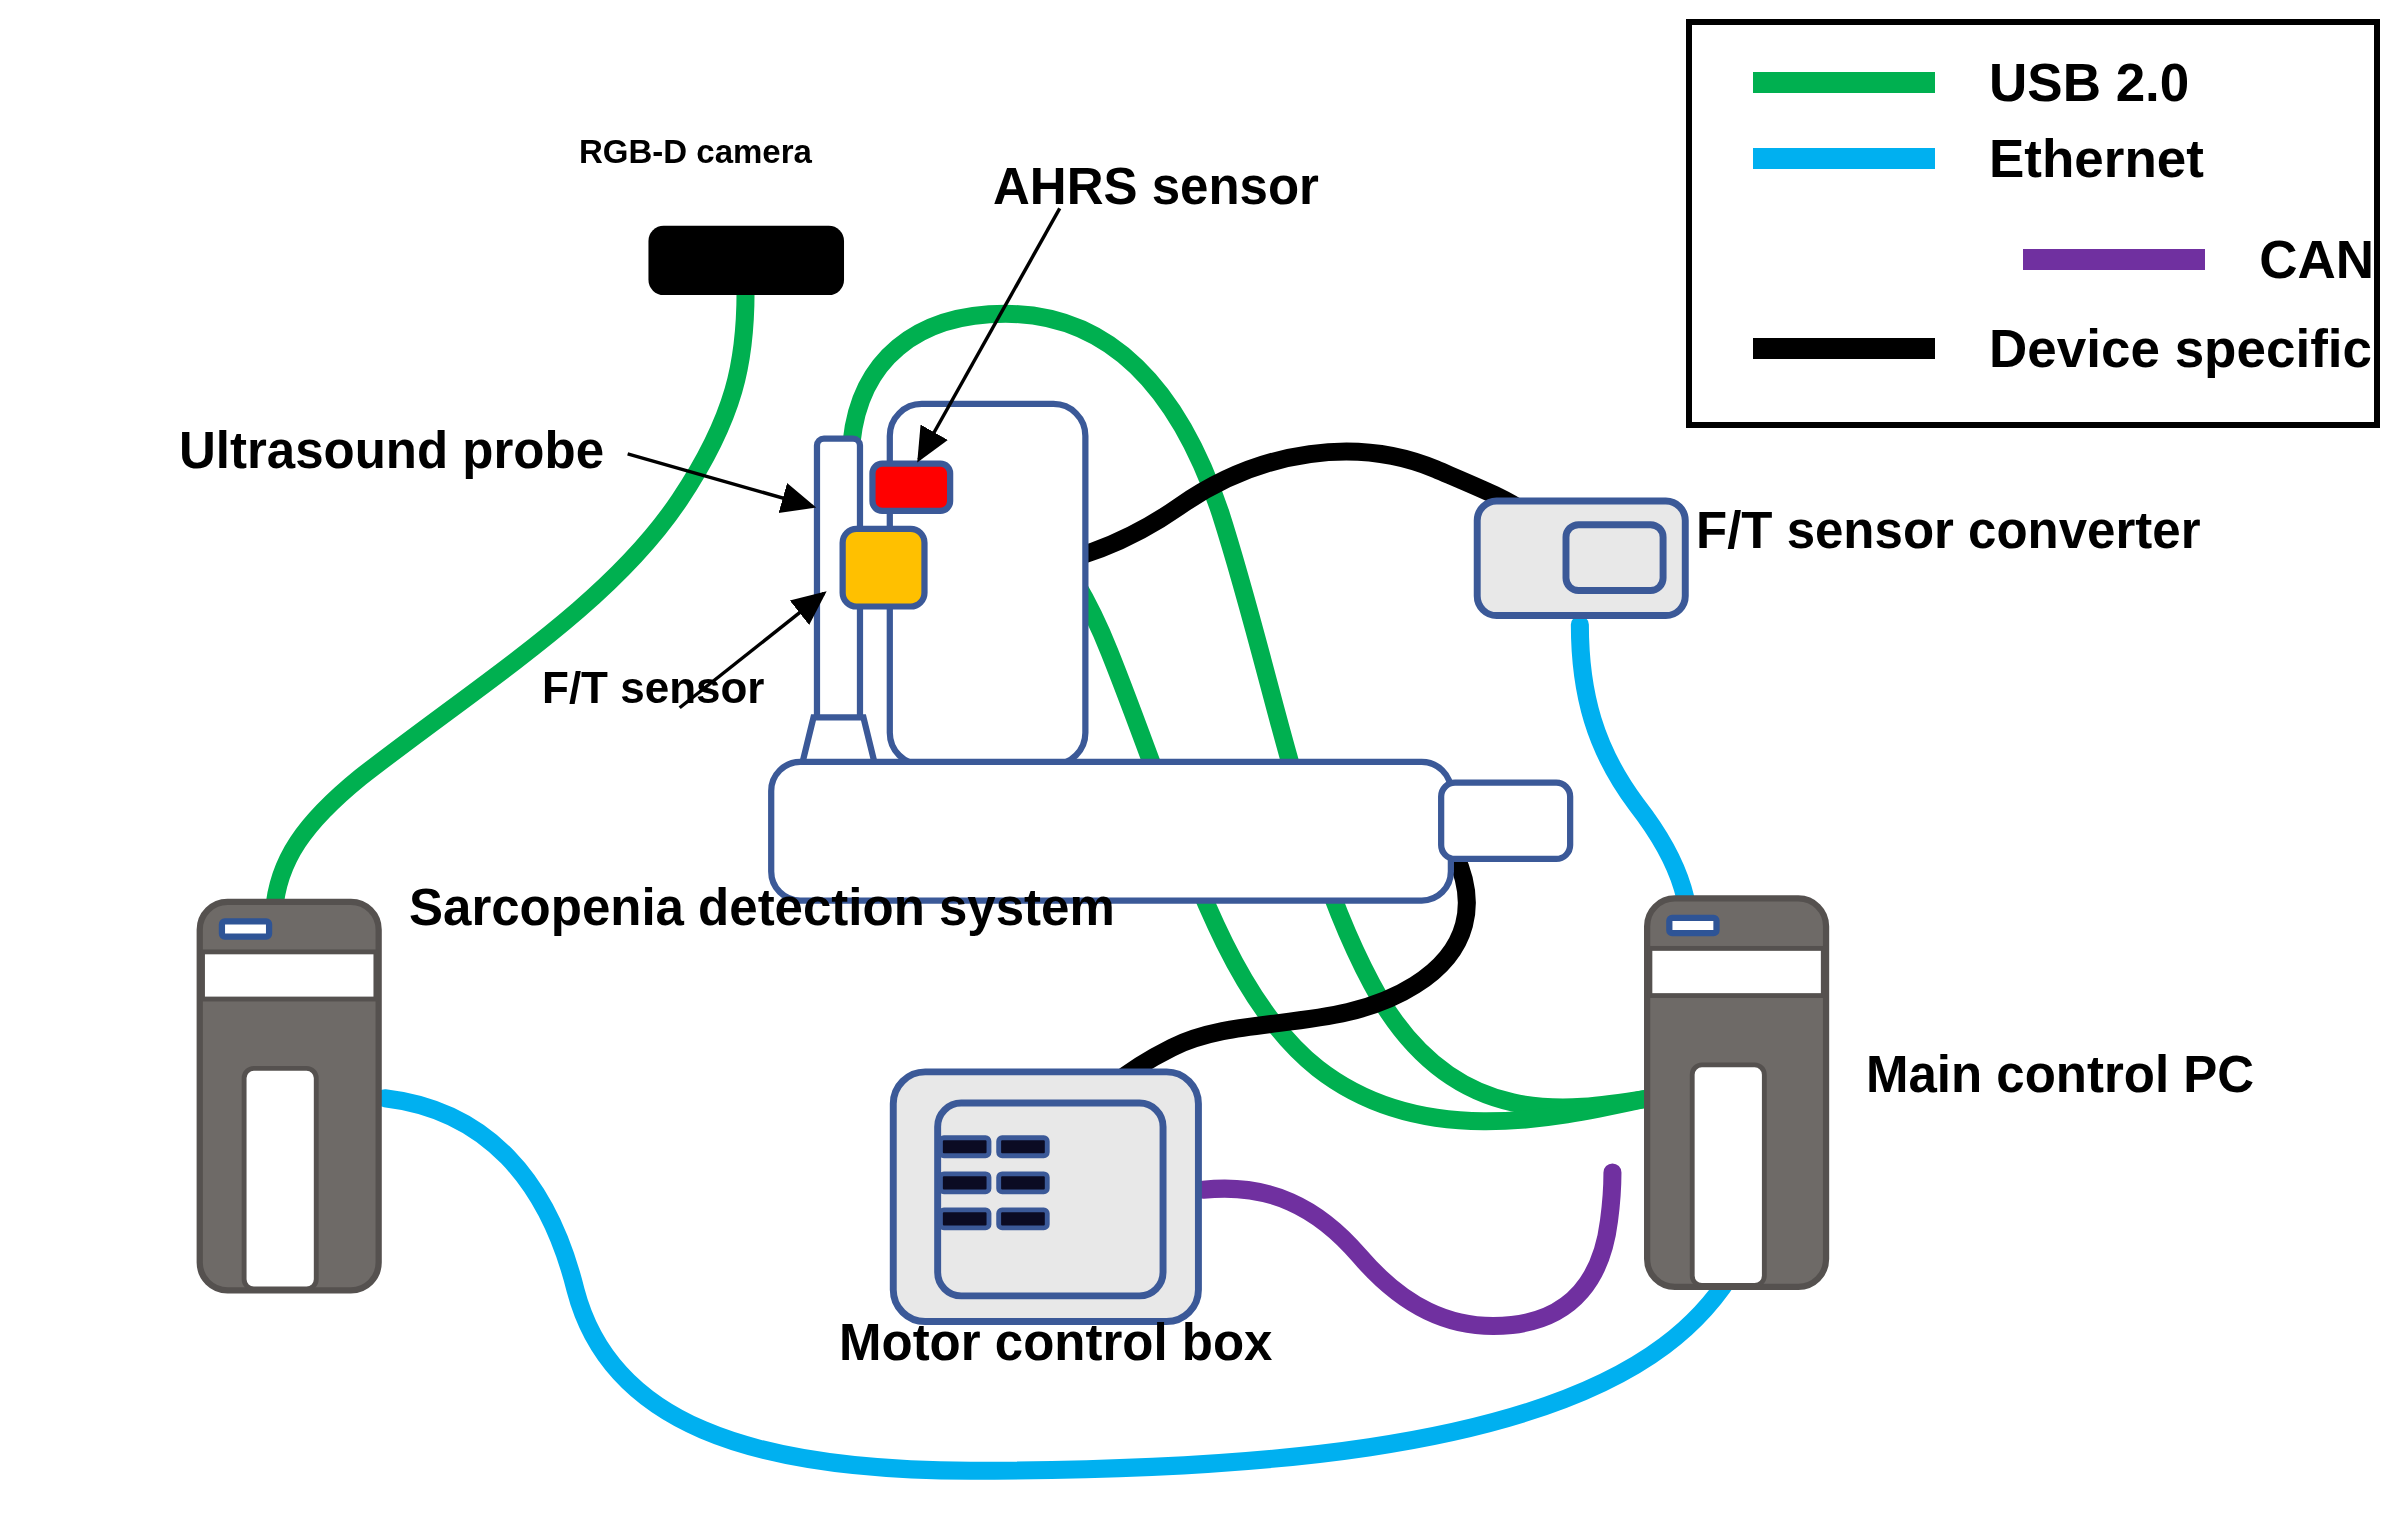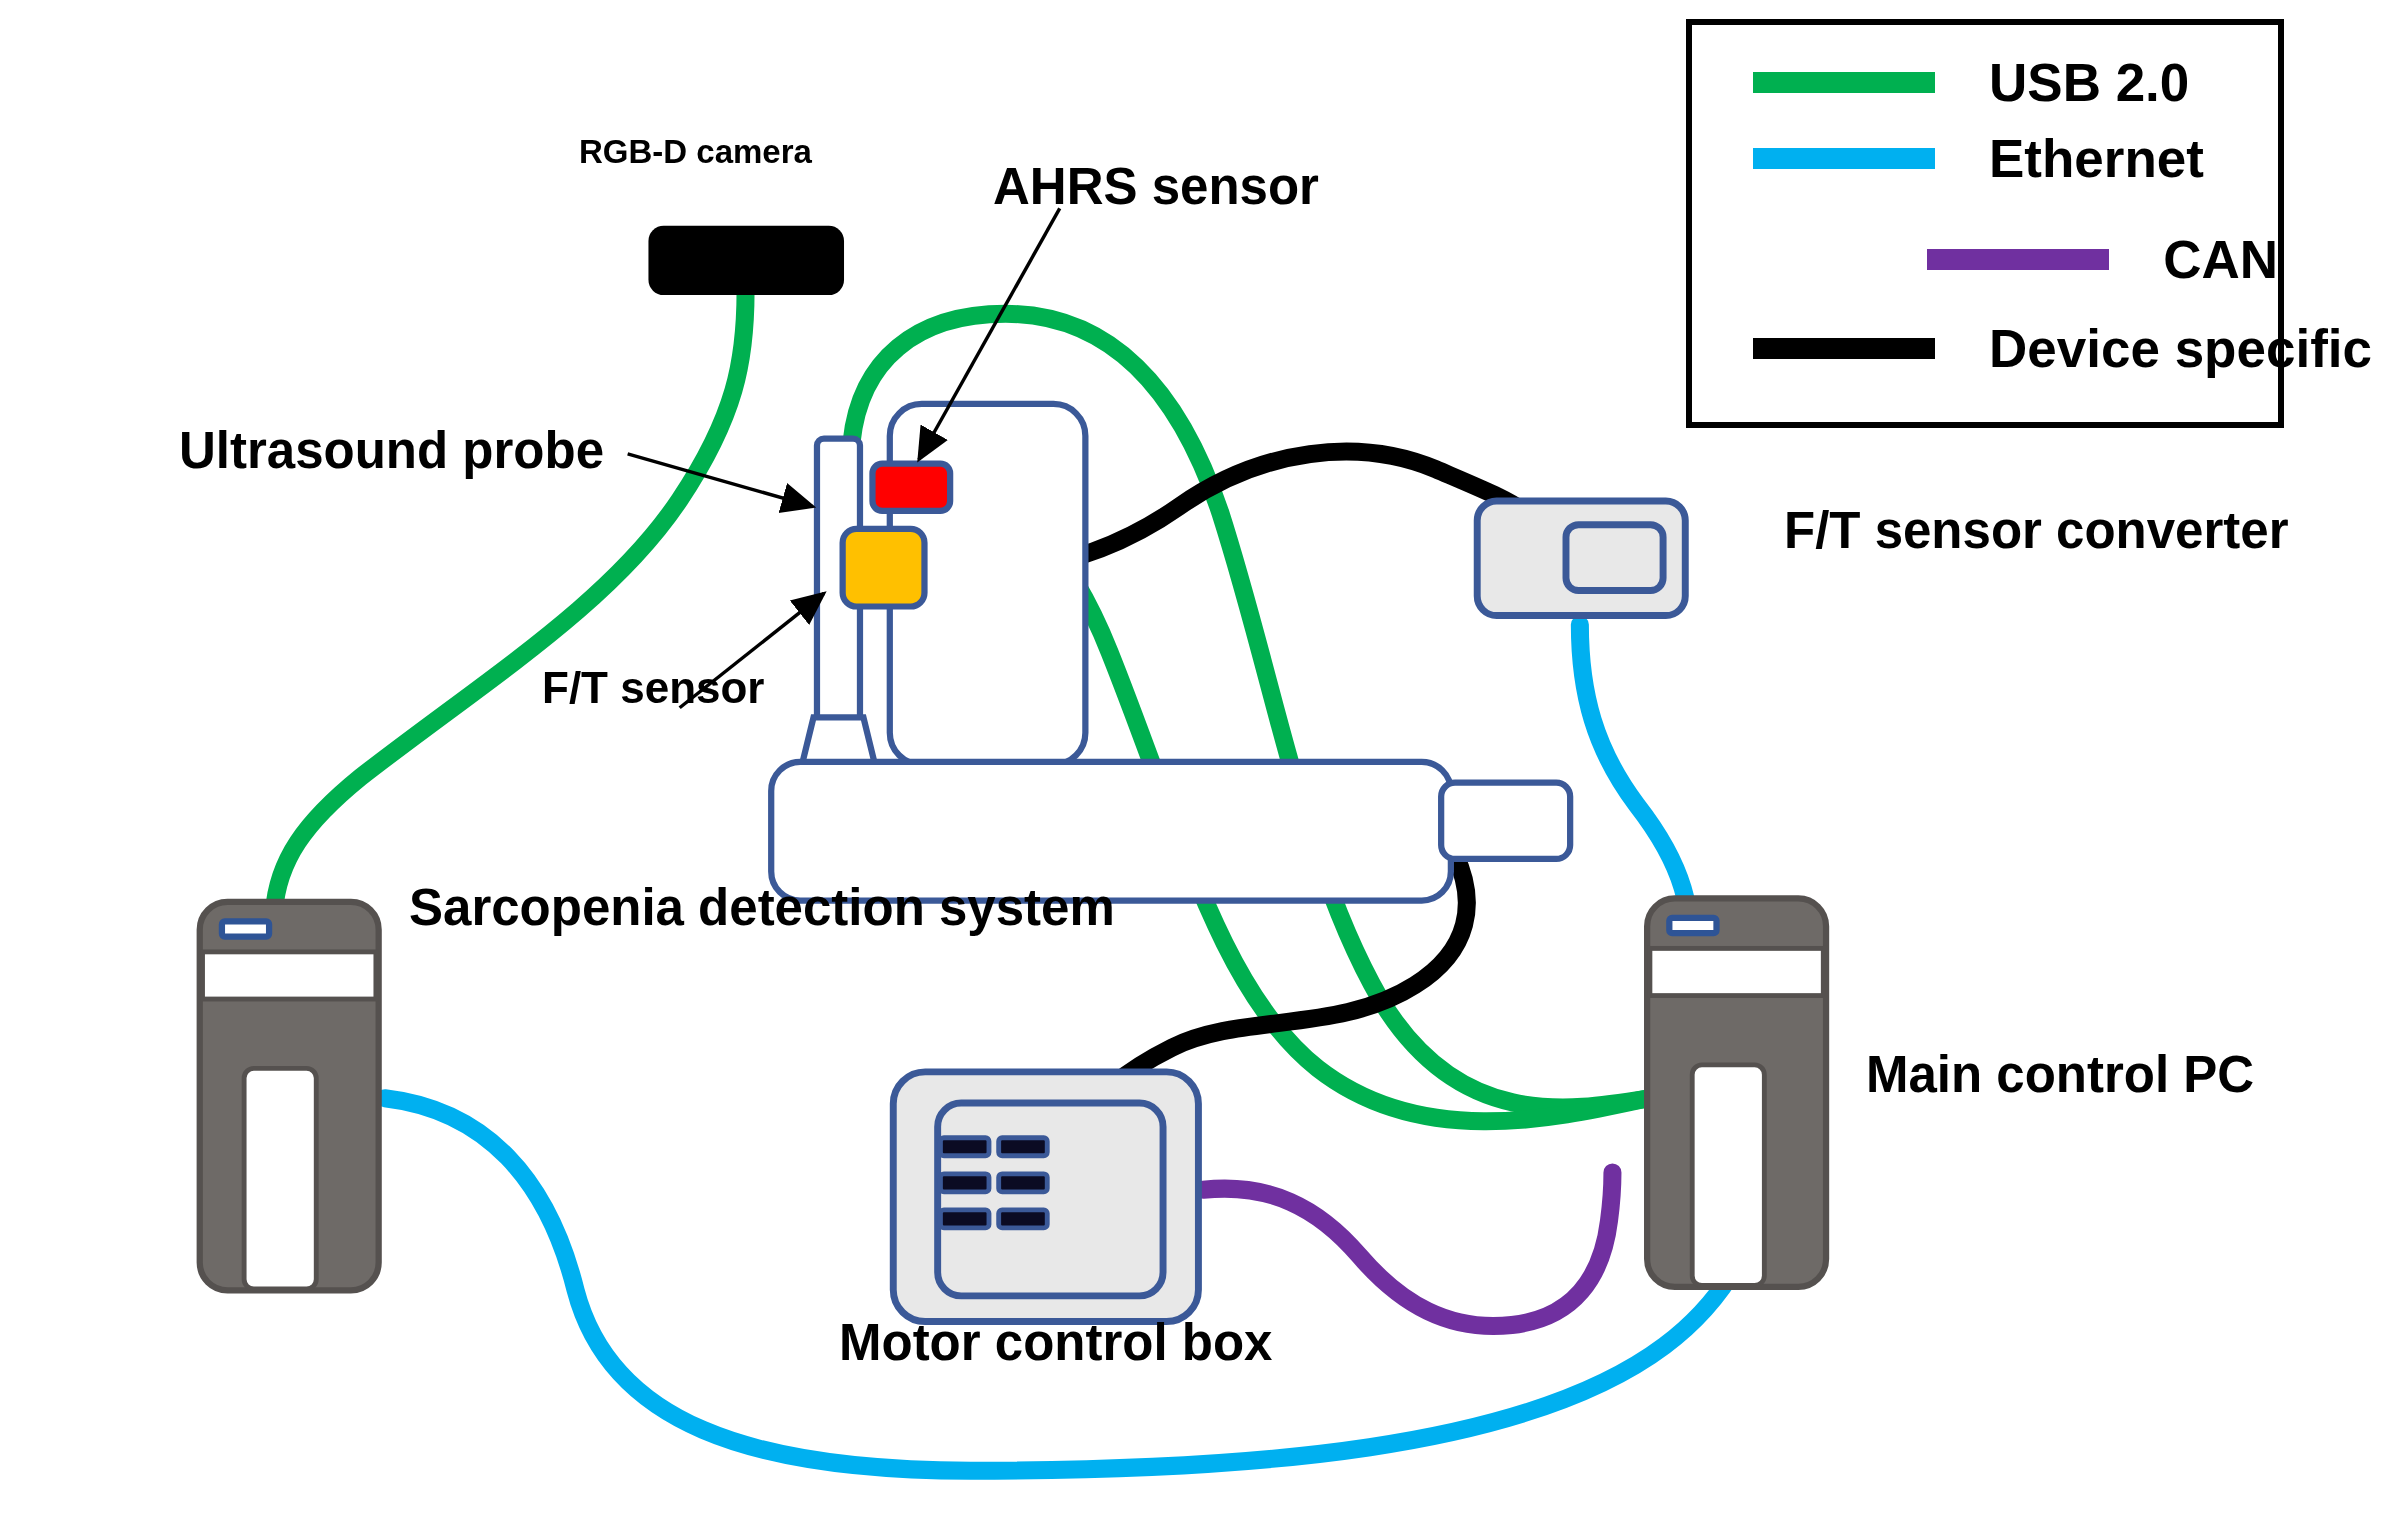--- a/index.html
+++ b/index.html
@@ -2,21 +2,21 @@
 <html style="font-size:11px"><head>
 <meta charset="utf-8">
 <style>
   html,body{margin:0;padding:0;background:#fff;}
   body{width:2401px;height:1514px;position:relative;overflow:hidden;
        font-family:"Liberation Sans",sans-serif;}
   #stage{position:absolute;left:0;top:0;width:2401px;height:1514px;}
   svg.layer{position:absolute;left:0;top:0;width:2401px;height:1514px;}
   .lbl{position:absolute;font-weight:bold;color:#000;white-space:nowrap;
        font-family:"Liberation Sans",sans-serif;line-height:1;}
-  .legend-box{position:absolute;left:1686px;top:19.4px;width:598px;height:409px;
+  .legend-box{position:absolute;left:1686px;top:19.4px;width:694px;height:409px;
        border:6.2px solid #000;background:#fff;box-sizing:border-box;}
   .legend-row{position:absolute;left:0;width:100%;height:83px;display:flex;
        align-items:center;}
   .legend-swatch{width:182px;height:21px;margin-left:61px;flex:0 0 auto;}
   .legend-text{margin-left:54px;font-size:53px;font-weight:bold;color:#000;
        font-family:"Liberation Sans",sans-serif;white-space:nowrap;}
 </style>
 </head>
 <body>
 
@@ -103,21 +103,21 @@
   </svg>
 
   <div class="lbl" style="left:579px;top:135px;font-size:33px;">RGB-D camera</div>
 
   <div class="lbl" style="left:993px;top:161px;font-size:51px;">AHRS sensor</div>
 
   <div class="lbl" style="left:179px;top:425px;font-size:51px;">Ultrasound probe</div>
 
   <div class="lbl" style="left:542px;top:666px;font-size:44px;">F/T sensor</div>
 
-  <div class="lbl" style="left:1784px;top:505px;font-size:51px;">F/T sensor converter</div>
+  <div class="lbl" style="left:1696px;top:505px;font-size:51px;">F/T sensor converter</div>
 
   <div class="lbl" style="left:409px;top:882px;font-size:51px;">Sarcopenia detection system</div>
 
   <div class="lbl" style="left:1866px;top:1040px;font-size:51px;margin-top:9px;">Main control PC</div>
 
 
   <div class="lbl" style="left:839px;top:1317px;font-size:51px;">Motor control box</div>
 
   <div class="legend-box">
     <div class="legend-row" style="top:15.3px;">

